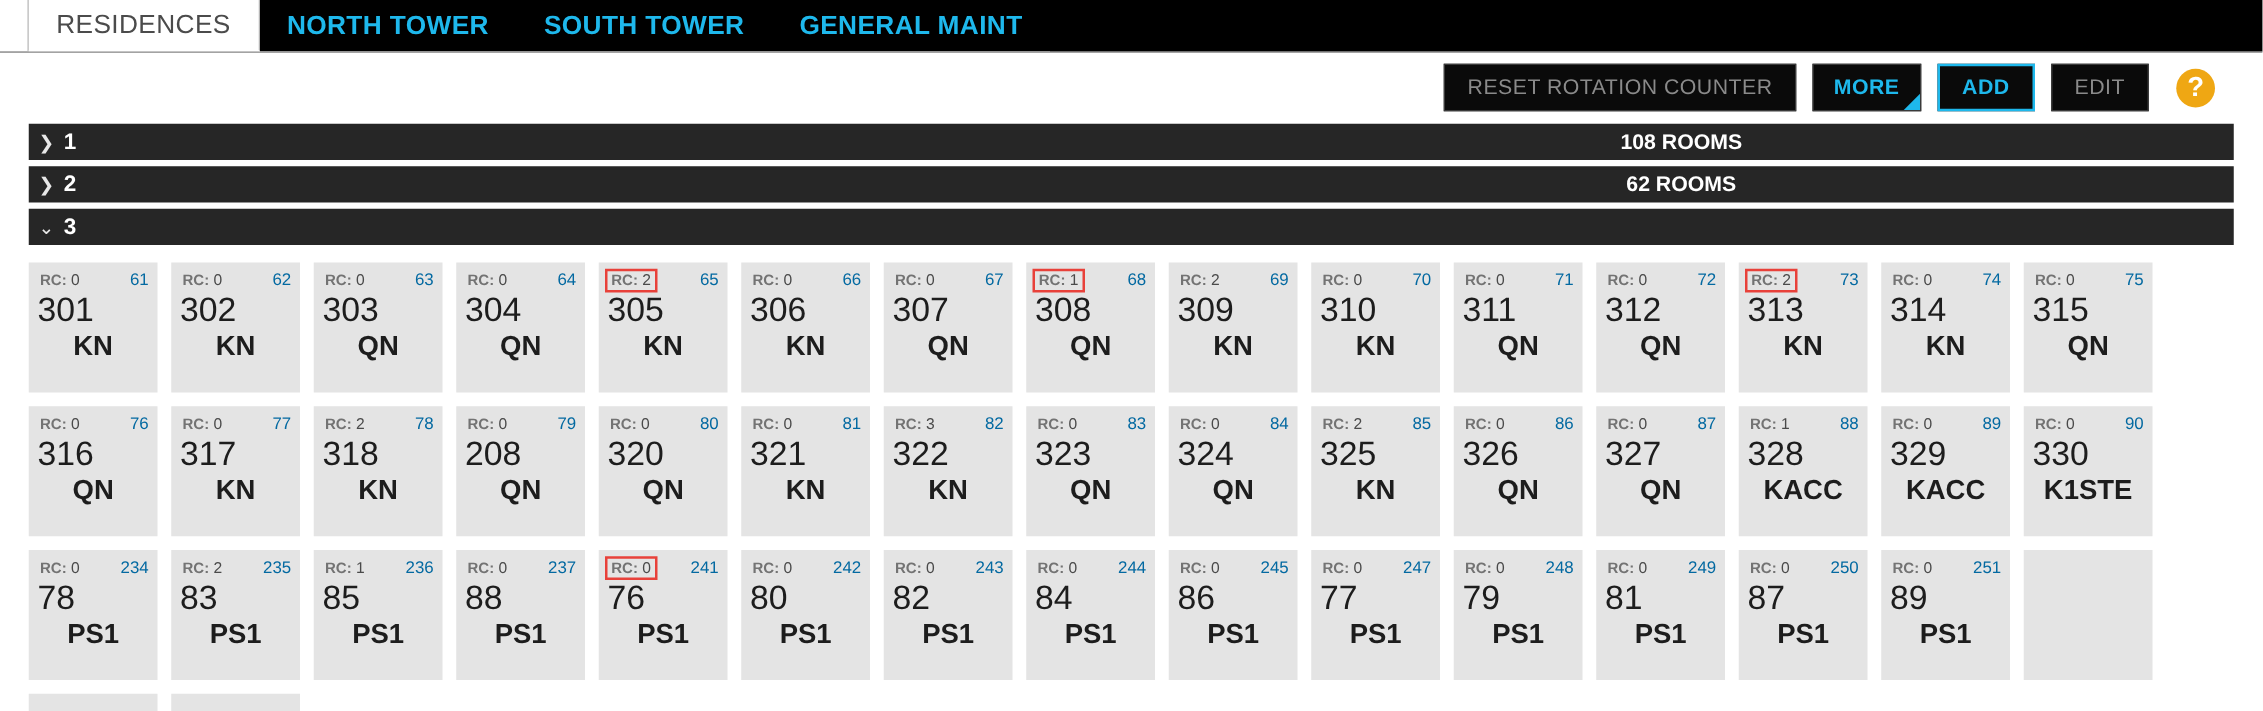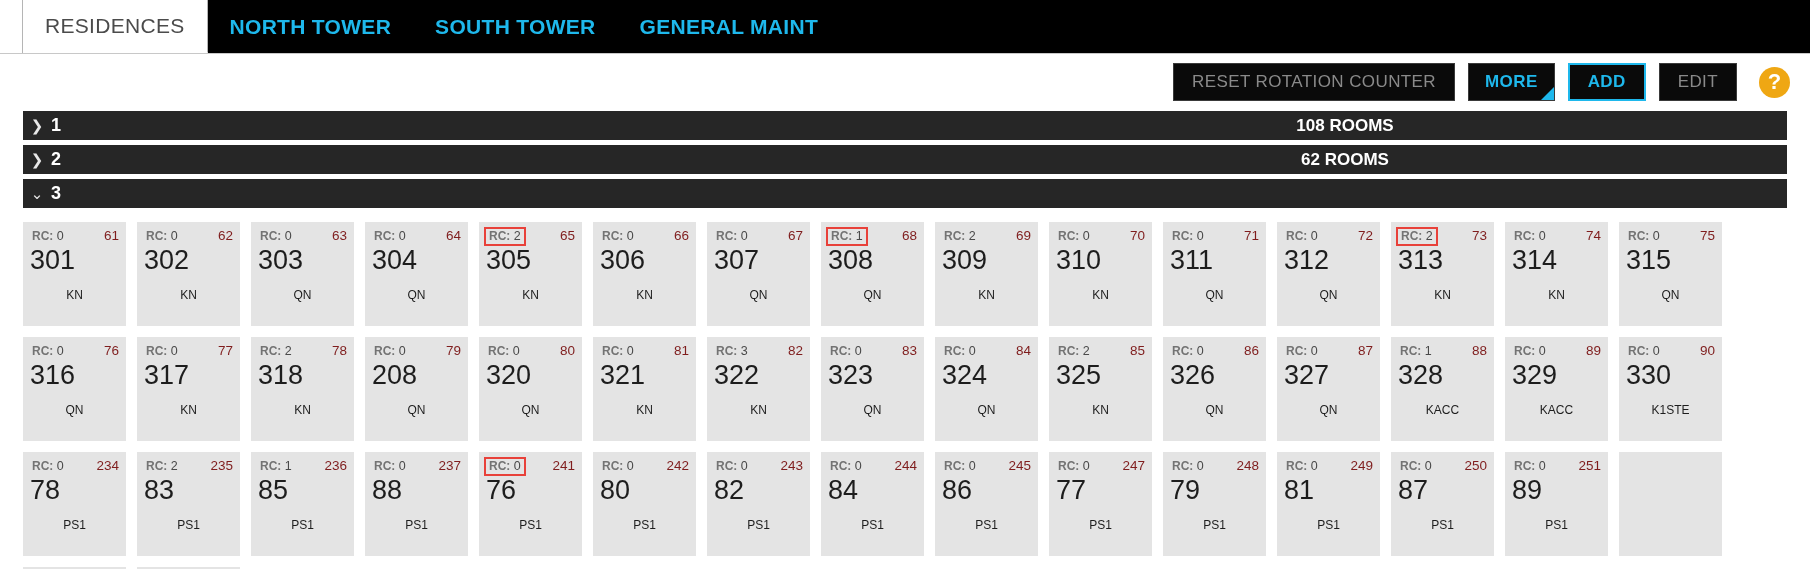--- a/index.html
+++ b/index.html
@@ -7,21 +7,21 @@
     width: 1810px;
     height: 569px;
     overflow: hidden;
     background: #ffffff;
     font-family: "Liberation Sans", sans-serif;
   }
 
   
   #tabbar {
     position: relative;
-    height: 54px;
+    height: 42px;
     background: #000000;
     display: flex;
     align-items: stretch;
     border-bottom: 1px solid #c8c8c8;
   }
   #tabbar .leftpad {
     width: 23px;
     background: #ffffff;
     border-right: 1px solid #b5b5b5;
   }
@@ -46,21 +46,21 @@
   }
   #tabbar .rightfill { flex: 1; background: #000000; }
 
   
   #toolbar {
     height: 57px;
     background: #ffffff;
     display: flex;
     align-items: center;
     justify-content: flex-end;
-    padding-right: 20px;
+    padding-right: 38px;
     gap: 13px;
     border-bottom: 1px solid #ffffff;
     border-radius: 27px;
   }
   .btn {
     background: #0a0a0a;
     border: 1px solid #3a3a3a;
     color: #8a8a8a;
     font-size: 17px;
     font-weight: 500;
@@ -163,37 +163,37 @@
     line-height: 1.15;
   }
   .rc-box b { font-weight: 700; color: #737373; font-size: 12px; }
   .rc-box.flagged {
     border: 2px solid #e8413a;
     padding: 0px 3px;
     margin: -1px 0 0 -2px;
   }
   .tile-idx {
     font-size: 13.5px;
-    color: #7f1d1d;
+    color: #0369a1;
     white-space: nowrap;
   }
   .tile-num {
     text-align: left;
     font-size: 27px;
     color: #1d1d1d;
     line-height: 1.05;
     margin-top: 1px;
     font-weight: 400;
   }
   .tile-type {
     text-align: center;
-    font-size: 12px;
-    font-weight: 400;
+    font-size: 22px;
+    font-weight: 700;
     color: #1d1d1d;
-    margin-top: 14px;
+    margin-top: 2px;
   }
 </style>
 </head>
 <body>
 
 <div id="tabbar">
   <div class="leftpad"></div>
   <div id="tabs-container" style="display: flex;">
       <div class="tab active">RESIDENCES</div>
       <div class="tab">NORTH TOWER</div>

